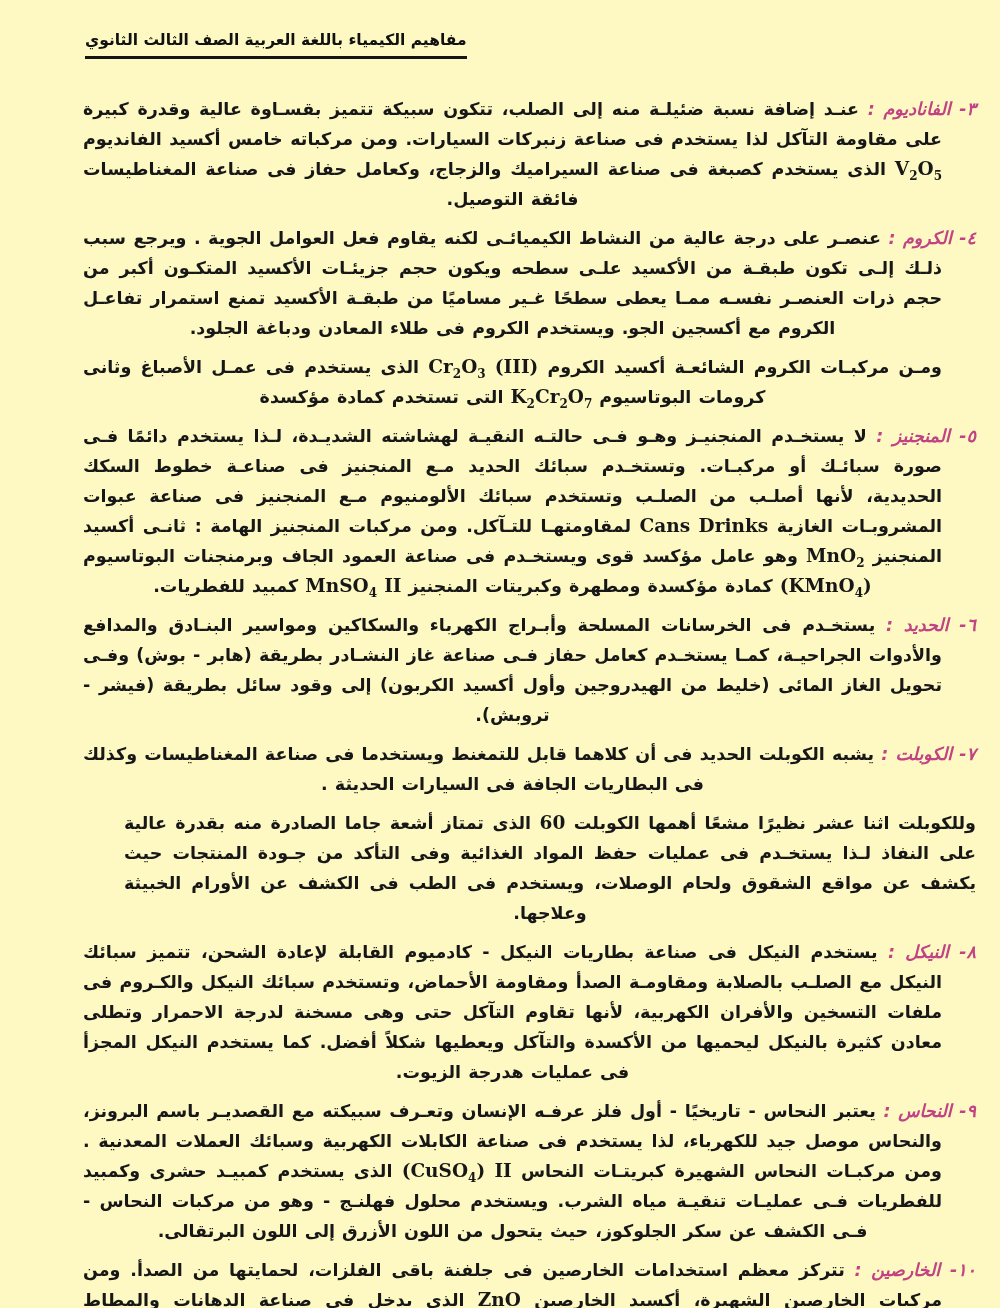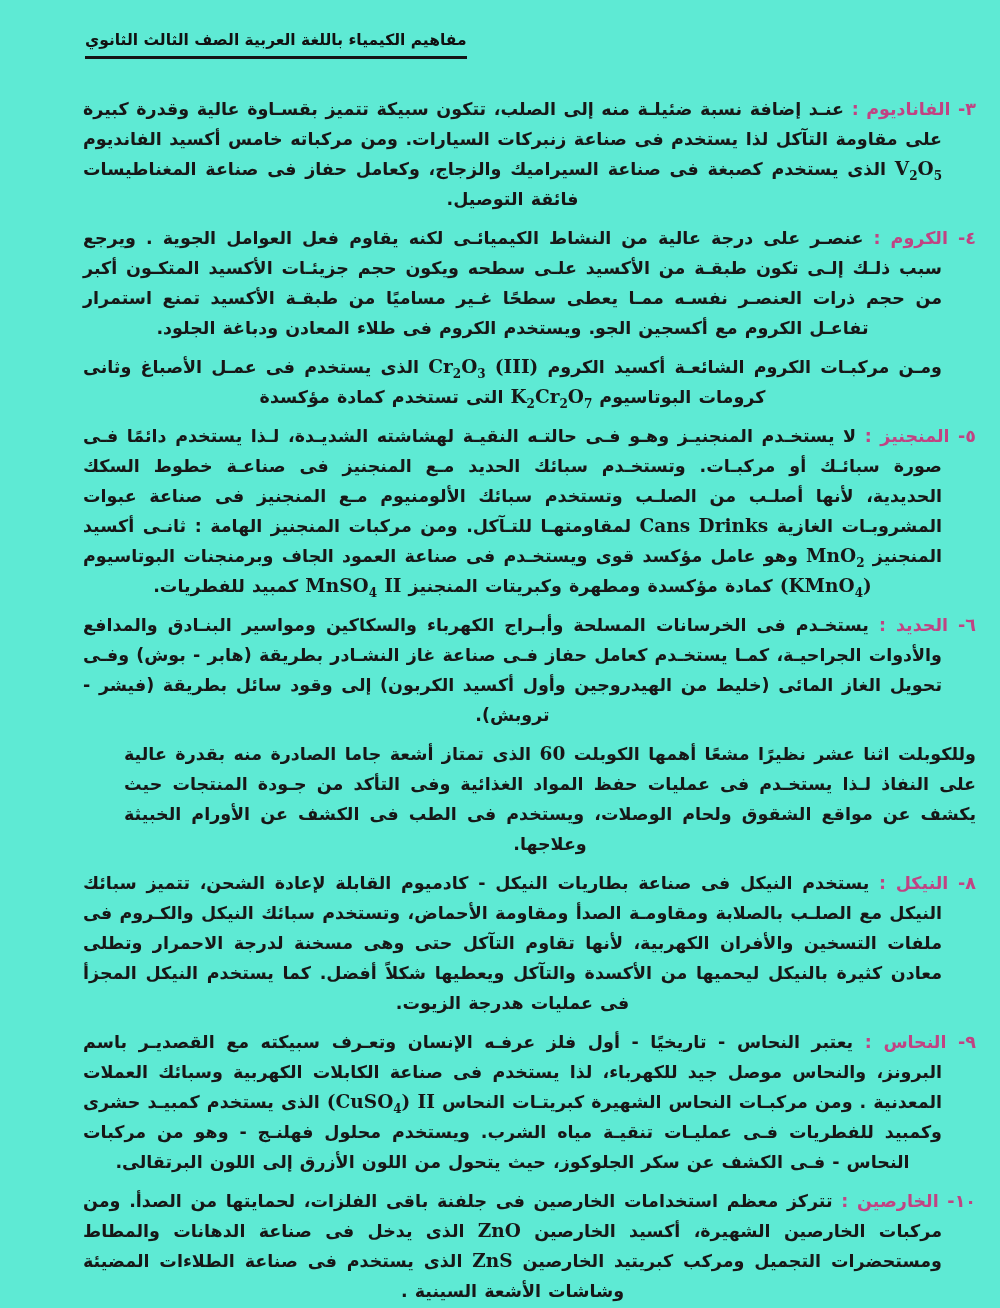--- a/index.html
+++ b/index.html
@@ -4,21 +4,21 @@
 <style>
   html, body {
     margin: 0; padding: 0;
     width: 1000px; height: 1308px;
     overflow: hidden;
     background: #f6f6f4;
   }
   .page {
     position: relative;
     width: 1000px; height: 1308px;
-    background: #5eead4;
+    background: #fef9c3;
     font-family: "DejaVu Sans", sans-serif;
     color: #161616;
   }
   .doc-header {
     position: absolute;
     top: 30px; left: 85px;
   }
   .doc-title {
     display: inline-block;
     margin: 0;
@@ -50,20 +50,21 @@
   }
   p.section.sub {
     text-indent: 0;
   }
   p.section.sub.flush {
     padding-right: 0;
     margin-left: 41px;
   }
   .sec-head {
     font-weight: bold;
+    font-style: italic;
   }
   .seg-f, .seg-en {
     direction: ltr;
     unicode-bidi: isolate;
     font-family: "DejaVu Serif", serif;
     font-weight: bold;
     font-size: 18.5px;
     white-space: nowrap;
   }
   .seg-f sub {
@@ -77,18 +78,19 @@
 <div class="page">
   <header class="doc-header">
     <h1 class="doc-title">مفاهيم الكيمياء باللغة العربية الصف الثالث الثانوي</h1>
   </header>
   <main class="content">
       <p class="section"><span class="sec-head" style="color: rgb(193, 67, 131);">٣- الفاناديوم : </span><span class="seg-ar">عنـد إضافة نسبة ضئيلـة منه إلى الصلب، تتكون سبيكة تتميز بقسـاوة عالية وقدرة كبيرة على مقاومة التآكل لذا يستخدم فى صناعة زنبركات السيارات. ومن مركباته خامس أكسيد الفانديوم </span><span class="seg-f" dir="ltr">V<sub>2</sub>O<sub>5</sub></span><span class="seg-ar"> الذى يستخدم كصبغة فى صناعة السيراميك والزجاج، وكعامل حفاز فى صناعة المغناطيسات فائقة التوصيل.</span></p>
       <p class="section"><span class="sec-head" style="color: rgb(193, 67, 131);">٤- الكروم : </span><span class="seg-ar">عنصـر على درجة عالية من النشاط الكيميائـى لكنه يقاوم فعل العوامل الجوية . ويرجع سبب ذلـك إلـى تكون طبقـة من الأكسيد علـى سطحه ويكون حجم جزيئـات الأكسيد المتكـون أكبر من حجم ذرات العنصـر نفسـه ممـا يعطى سطحًا غـير مساميًا من طبقـة الأكسيد تمنع استمرار تفاعـل الكروم مع أكسجين الجو. ويستخدم الكروم فى طلاء المعادن ودباغة الجلود.</span></p>
       <p class="section sub"><span class="seg-ar">ومـن مركبـات الكروم الشائعـة أكسيد الكروم </span><span class="seg-en" dir="ltr">(III)</span><span class="seg-ar"> </span><span class="seg-f" dir="ltr">Cr<sub>2</sub>O<sub>3</sub></span><span class="seg-ar"> الذى يستخدم فى عمـل الأصباغ وثانى كرومات البوتاسيوم </span><span class="seg-f" dir="ltr">K<sub>2</sub>Cr<sub>2</sub>O<sub>7</sub></span><span class="seg-ar"> التى تستخدم كمادة مؤكسدة</span></p>
       <p class="section"><span class="sec-head" style="color: rgb(193, 67, 131);">٥- المنجنيز : </span><span class="seg-ar">لا يستخـدم المنجنيـز وهـو فـى حالتـه النقيـة لهشاشته الشديـدة، لـذا يستخدم دائمًا فـى صورة سبائـك أو مركبـات. وتستخـدم سبائك الحديد مـع المنجنيز فى صناعـة خطوط السكك الحديدية، لأنها أصلـب من الصلـب وتستخدم سبائك الألومنيوم مـع المنجنيز فى صناعة عبوات المشروبـات الغازية </span><span class="seg-en" dir="ltr">Drinks</span><span class="seg-ar"> </span><span class="seg-en" dir="ltr">Cans</span><span class="seg-ar"> لمقاومتهـا للتـآكل. ومن مركبات المنجنيز الهامة : ثانـى أكسيد المنجنيز </span><span class="seg-f" dir="ltr">MnO<sub>2</sub></span><span class="seg-ar"> وهو عامل مؤكسد قوى ويستخـدم فى صناعة العمود الجاف وبرمنجنات البوتاسيوم </span><span class="seg-f" dir="ltr">(KMnO<sub>4</sub>)</span><span class="seg-ar"> كمادة مؤكسدة ومطهرة وكبريتات المنجنيز </span><span class="seg-en" dir="ltr">II</span><span class="seg-ar"> </span><span class="seg-f" dir="ltr">MnSO<sub>4</sub></span><span class="seg-ar"> كمبيد للفطريات.</span></p>
       <p class="section"><span class="sec-head" style="color: rgb(193, 67, 131);">٦- الحديد : </span><span class="seg-ar">يستخـدم فى الخرسانات المسلحة وأبـراج الكهرباء والسكاكين ومواسير البنـادق والمدافع والأدوات الجراحيـة، كمـا يستخـدم كعامل حفاز فـى صناعة غاز النشـادر بطريقة (هابر - بوش) وفـى تحويل الغاز المائى (خليط من الهيدروجين وأول أكسيد الكربون) إلى وقود سائل بطريقة (فيشر - تروبش).</span></p>
+      <p class="section"><span class="sec-head" style="color: rgb(193, 67, 131);">٧- الكوبلت : </span><span class="seg-ar">يشبه الكوبلت الحديد فى أن كلاهما قابل للتمغنط ويستخدما فى صناعة المغناطيسات وكذلك فى البطاريات الجافة فى السيارات الحديثة .</span></p>
       <p class="section sub flush"><span class="seg-ar">وللكوبلت اثنا عشر نظيرًا مشعًا أهمها الكوبلت </span><span class="seg-en" dir="ltr">60</span><span class="seg-ar"> الذى تمتاز أشعة جاما الصادرة منه بقدرة عالية على النفاذ لـذا يستخـدم فى عمليات حفظ المواد الغذائية وفى التأكد من جـودة المنتجات حيث يكشف عن مواقع الشقوق ولحام الوصلات، ويستخدم فى الطب فى الكشف عن الأورام الخبيثة وعلاجها.</span></p>
       <p class="section"><span class="sec-head" style="color: rgb(193, 67, 131);">٨- النيكل : </span><span class="seg-ar">يستخدم النيكل فى صناعة بطاريات النيكل - كادميوم القابلة لإعادة الشحن، تتميز سبائك النيكل مع الصلـب بالصلابة ومقاومـة الصدأ ومقاومة الأحماض، وتستخدم سبائك النيكل والكـروم فى ملفات التسخين والأفران الكهربية، لأنها تقاوم التآكل حتى وهى مسخنة لدرجة الاحمرار وتطلى معادن كثيرة بالنيكل ليحميها من الأكسدة والتآكل ويعطيها شكلاً أفضل. كما يستخدم النيكل المجزأ فى عمليات هدرجة الزيوت.</span></p>
       <p class="section"><span class="sec-head" style="color: rgb(193, 67, 131);">٩- النحاس : </span><span class="seg-ar">يعتبر النحاس - تاريخيًا - أول فلز عرفـه الإنسان وتعـرف سبيكته مع القصديـر باسم البرونز، والنحاس موصل جيد للكهرباء، لذا يستخدم فى صناعة الكابلات الكهربية وسبائك العملات المعدنية . ومن مركبـات النحاس الشهيرة كبريتـات النحاس </span><span class="seg-en" dir="ltr">II</span><span class="seg-ar"> </span><span class="seg-f" dir="ltr">(CuSO<sub>4</sub>)</span><span class="seg-ar"> الذى يستخدم كمبيـد حشرى وكمبيد للفطريات فـى عمليـات تنقيـة مياه الشرب. ويستخدم محلول فهلنـج - وهو من مركبات النحاس - فـى الكشف عن سكر الجلوكوز، حيث يتحول من اللون الأزرق إلى اللون البرتقالى.</span></p>
       <p class="section"><span class="sec-head" style="color: rgb(193, 67, 131);">١٠- الخارصين : </span><span class="seg-ar">تتركز معظم استخدامات الخارصين فى جلفنة باقى الفلزات، لحمايتها من الصدأ. ومن مركبات الخارصين الشهيرة، أكسيد الخارصين </span><span class="seg-f" dir="ltr">ZnO</span><span class="seg-ar"> الذى يدخل فى صناعة الدهانات والمطاط ومستحضرات التجميل ومركب كبريتيد الخارصين </span><span class="seg-f" dir="ltr">ZnS</span><span class="seg-ar"> الذى يستخدم فى صناعة الطلاءات المضيئة وشاشات الأشعة السينية .</span></p>
     </main>
 </div>
 
 </body></html>

